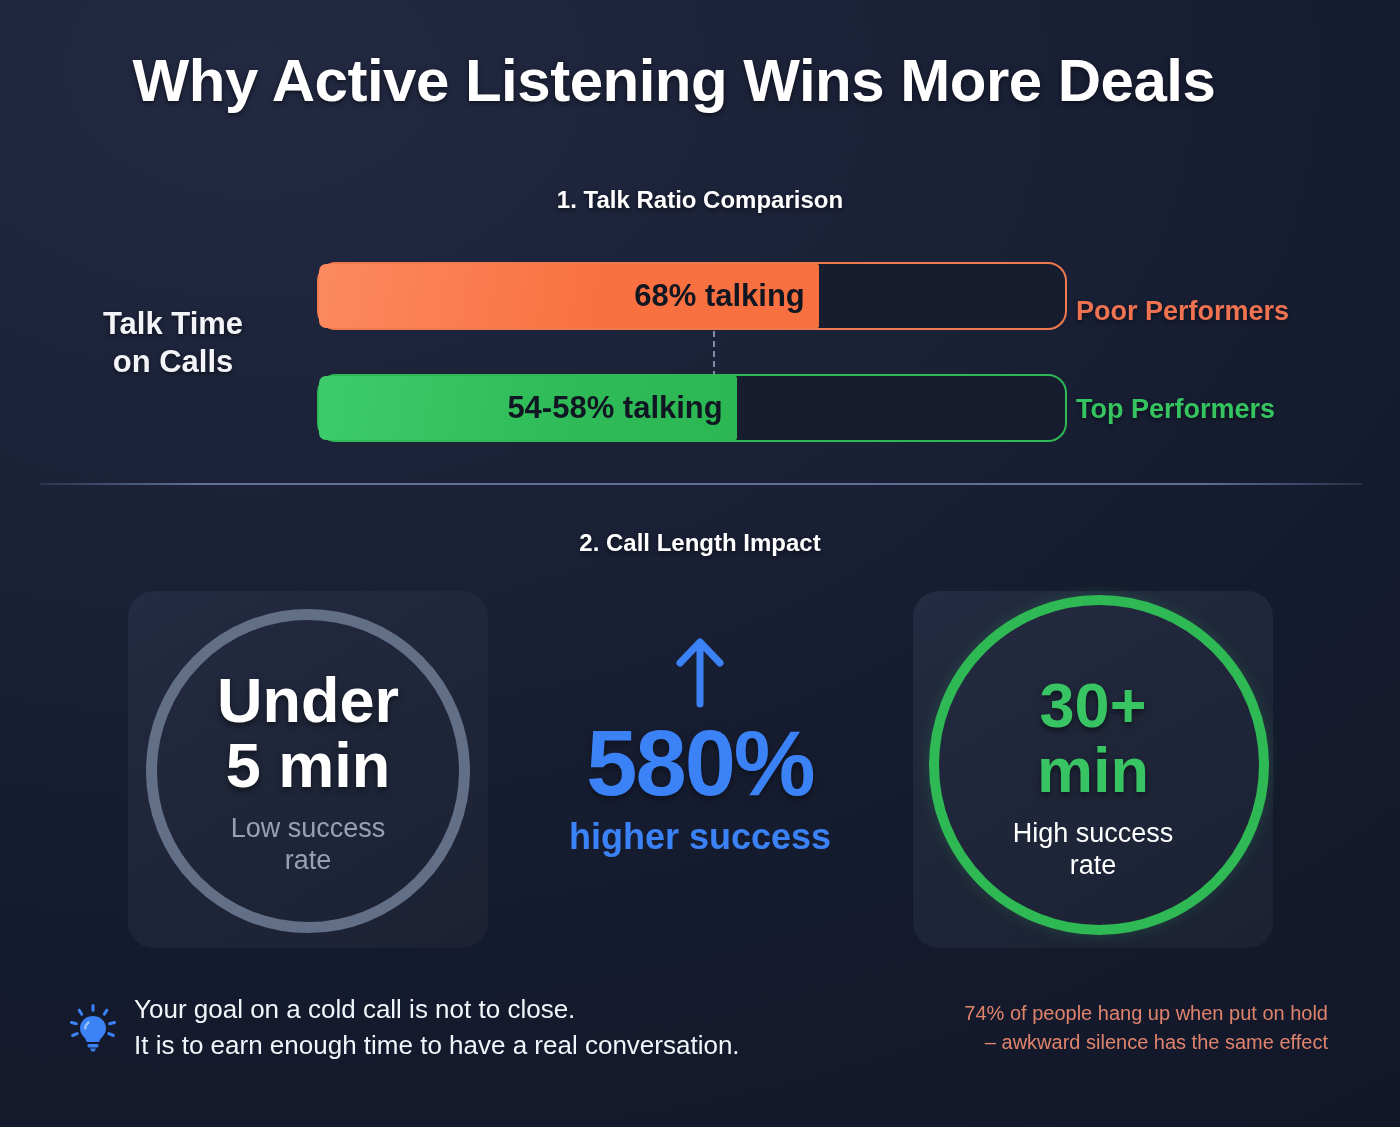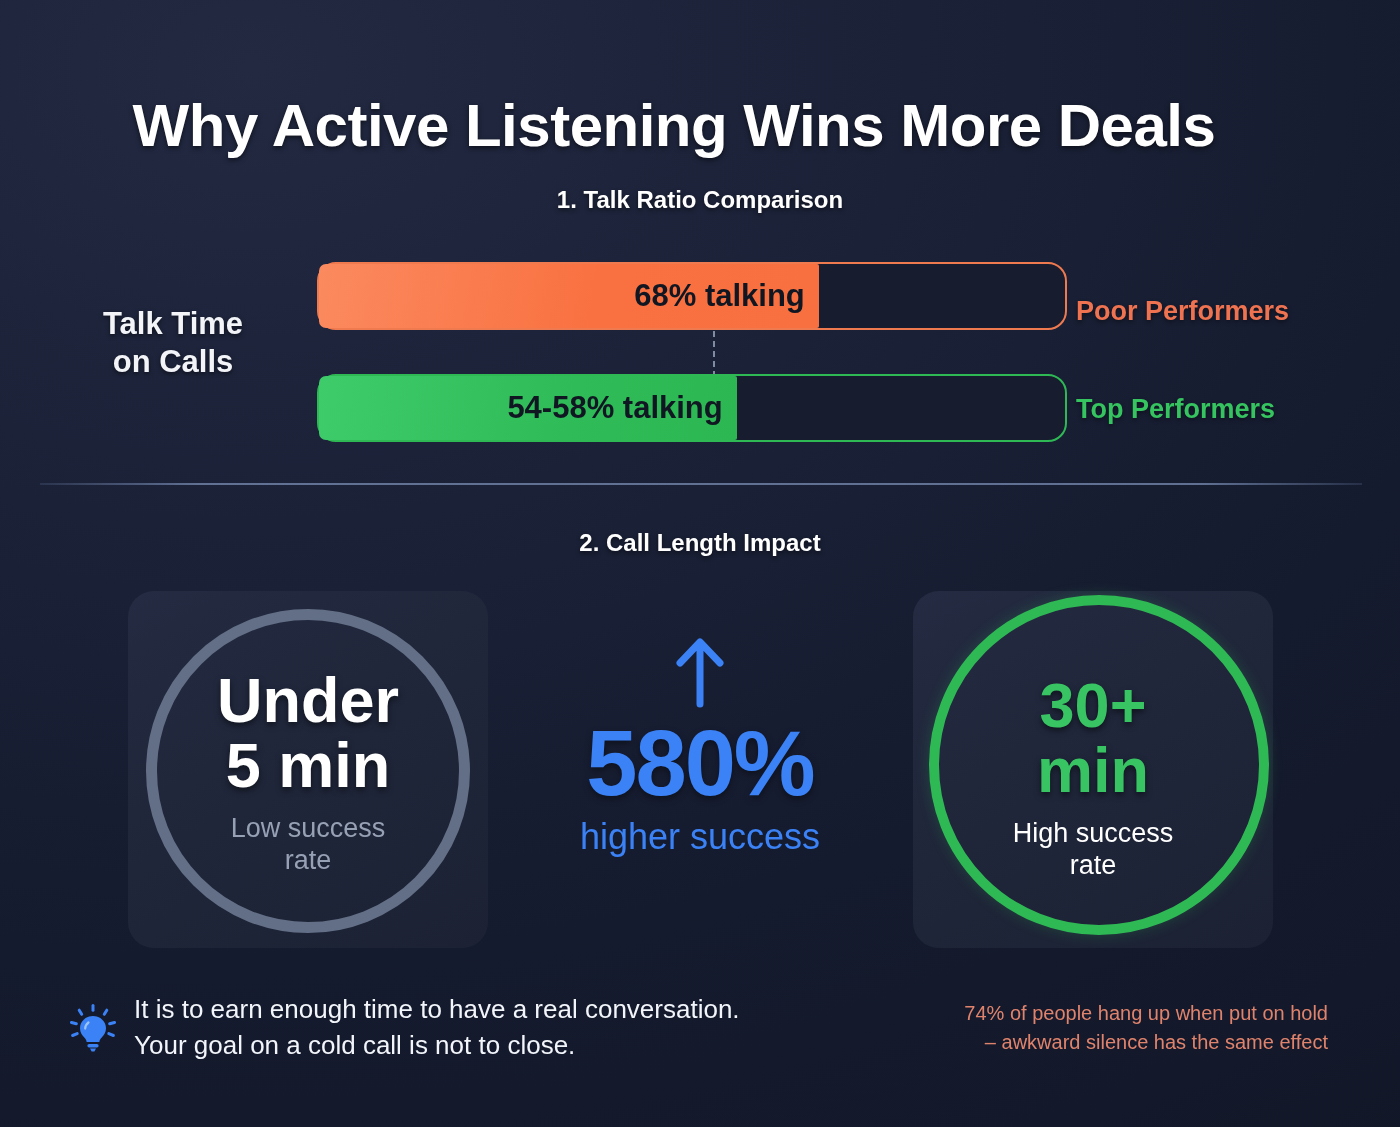--- a/index.html
+++ b/index.html
@@ -23,21 +23,20 @@
   .title {
     position: absolute;
     left: 0; top: 46px;
     width: 1348px;
     text-align: center;
     font-size: 60px;
     font-weight: bold;
     color: #ffffff;
     letter-spacing: -0.5px;
     text-shadow: 0 2px 5px rgba(0,0,0,0.55);
-    margin-top: 45px;
   }
 
   
   .section-heading {
     position: absolute;
     left: 0;
     width: 1400px;
     text-align: center;
     font-size: 24px;
     font-weight: bold;
@@ -195,21 +194,21 @@
     font-size: 92px;
     font-weight: bold;
     line-height: 0.98;
     color: #3b82f6;
     letter-spacing: -2px;
     text-shadow: 0 3px 7px rgba(0,0,0,0.4);
   }
   #center-sub {
     margin-top: 8px;
     font-size: 36px;
-    font-weight: normal;
+    font-weight: bold;
     color: #3b82f6;
   }
 
   
   #callout {
     position: absolute;
     left: 48px;
     top: 980px;
     width: 1304px;
     height: 95px;
@@ -313,22 +312,22 @@
         <path d="M23 1.5 L23 6.2"></path>
         <path d="M9.2 6.2 L11.7 10.3"></path>
         <path d="M36.8 6.2 L34.3 10.3"></path>
         <path d="M1.5 18.5 L6.3 19.8"></path>
         <path d="M44.5 18.5 L39.7 19.8"></path>
         <path d="M2.6 31.5 L7.2 29.6"></path>
         <path d="M43.4 31.5 L38.8 29.6"></path>
       </g>
     </svg>
     <div id="callout-main">
+      <div>Your goal on a cold call is not to close.</div>
       <div>It is to earn enough time to have a real conversation.</div>
-      <div>Your goal on a cold call is not to close.</div>
     </div>
     <div id="callout-side">
       <div>74% of people hang up when put on hold</div>
       <div>– awkward silence has the same effect</div>
     </div>
   </div>
 
 </div>
 
 </body></html>

